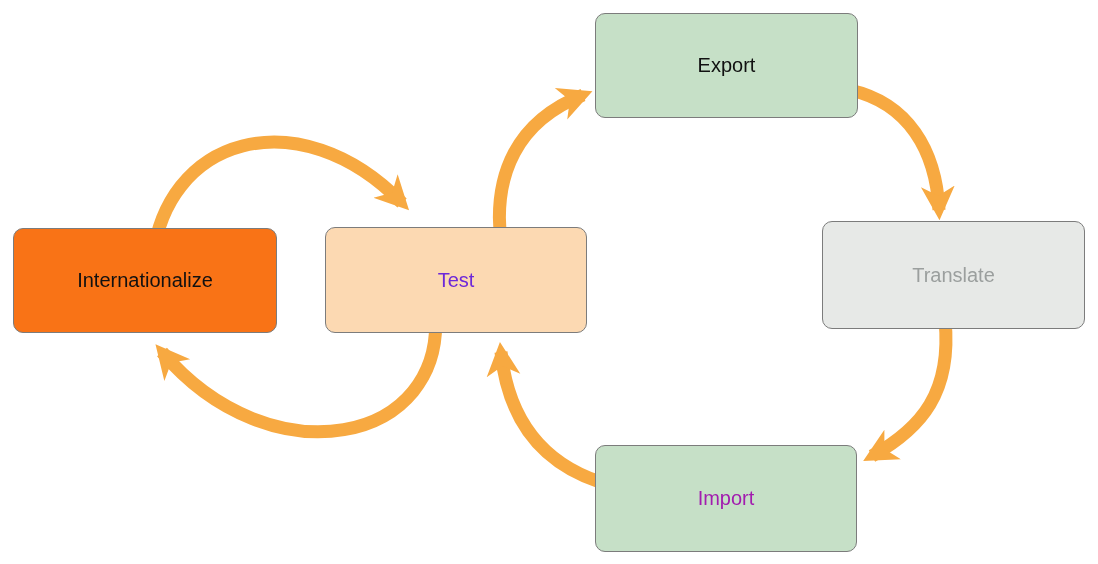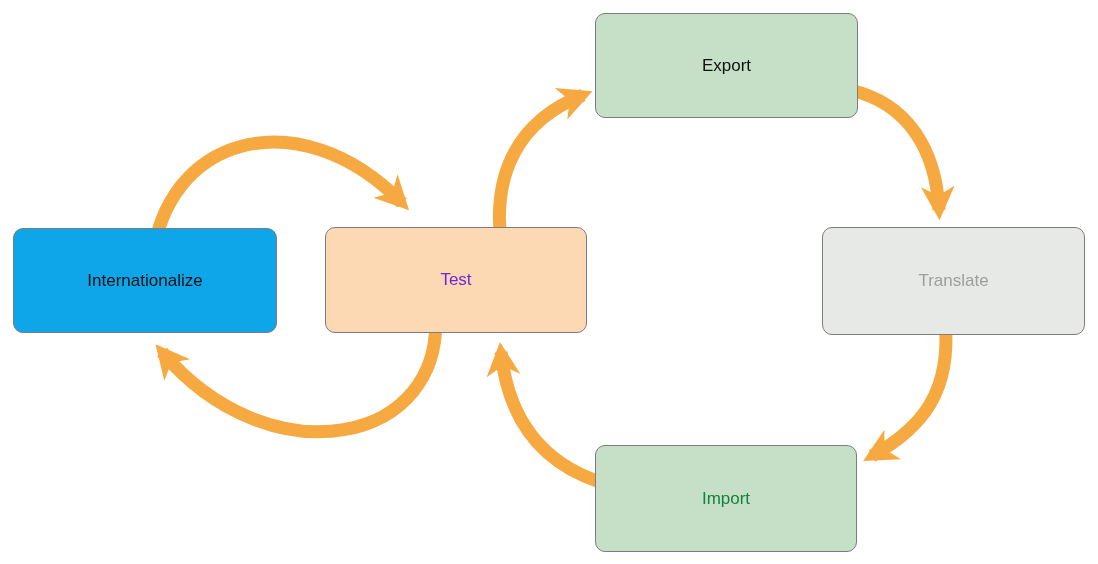--- a/index.html
+++ b/index.html
@@ -17,28 +17,28 @@
     width: 1098px; height: 564px;
   }
   .node {
     position: absolute;
     box-sizing: border-box;
     border: 1.5px solid #7c7c7c;
     border-radius: 10px;
     display: flex;
     align-items: center;
     justify-content: center;
-    font-size: 17px;
+    font-size: 20px;
     color: #111111;
   }
   .node-label { white-space: nowrap; }
   #node-internationalize { left: 13px;  top: 228px; width: 264px; height: 105px; }
   #node-test            { left: 325px; top: 227px; width: 262px; height: 106px; }
   #node-export          { left: 595px; top: 13px;  width: 263px; height: 105px; }
-  #node-translate       { left: 822px; top: 227px; width: 263px; height: 108px; }
+  #node-translate       { left: 822px; top: 221px; width: 263px; height: 108px; }
   #node-import          { left: 595px; top: 445px; width: 262px; height: 107px; }
   .edge-path { fill: none; }
 </style>
 </head>
 <body>
 
 <div id="canvas">
 
   <svg id="arrow-layer" viewBox="0 0 1098 564" xmlns="http://www.w3.org/2000/svg">
     <defs>
@@ -53,33 +53,33 @@
 
     <path class="edge-path" d="M 502 250 C 490 172 520 120 583 95" stroke="#f7a941" stroke-width="13" marker-end="url(#arrowhead)"></path>
 
     <path class="edge-path" d="M 850 90 C 908 103 936 150 939 210" stroke="#f7a941" stroke-width="13" marker-end="url(#arrowhead)"></path>
 
     <path class="edge-path" d="M 945 320 C 952 392 922 428 872 456" stroke="#f7a941" stroke-width="13" marker-end="url(#arrowhead)"></path>
 
     <path class="edge-path" d="M 600 482 C 540 462 508 418 501 352" stroke="#f7a941" stroke-width="13" marker-end="url(#arrowhead)"></path>
   </svg>
 
-  <div class="node" id="node-internationalize" style="background-color: #0ea5e9; color: rgb(17, 17, 17); border-color: rgb(124, 124, 124);">
+  <div class="node" id="node-internationalize" style="background-color: #f97316; color: rgb(17, 17, 17); border-color: rgb(124, 124, 124);">
     <span class="node-label">Internationalize</span>
   </div>
 
   <div class="node" id="node-test" style="background-color: rgb(252, 217, 178); color: #6d28d9; border-color: rgb(124, 124, 124);">
     <span class="node-label">Test</span>
   </div>
 
   <div class="node" id="node-export" style="background-color: rgb(198, 224, 199); color: rgb(17, 17, 17); border-color: rgb(124, 124, 124);">
     <span class="node-label">Export</span>
   </div>
 
   <div class="node" id="node-translate" style="background-color: rgb(231, 233, 231); color: rgb(155, 159, 158); border-color: rgb(124, 124, 124);">
     <span class="node-label">Translate</span>
   </div>
 
-  <div class="node" id="node-import" style="background-color: rgb(198, 224, 199); color: #15803d; border-color: rgb(124, 124, 124);">
+  <div class="node" id="node-import" style="background-color: rgb(198, 224, 199); color: #a21caf; border-color: rgb(124, 124, 124);">
     <span class="node-label">Import</span>
   </div>
 
 </div>
 
 </body></html>

